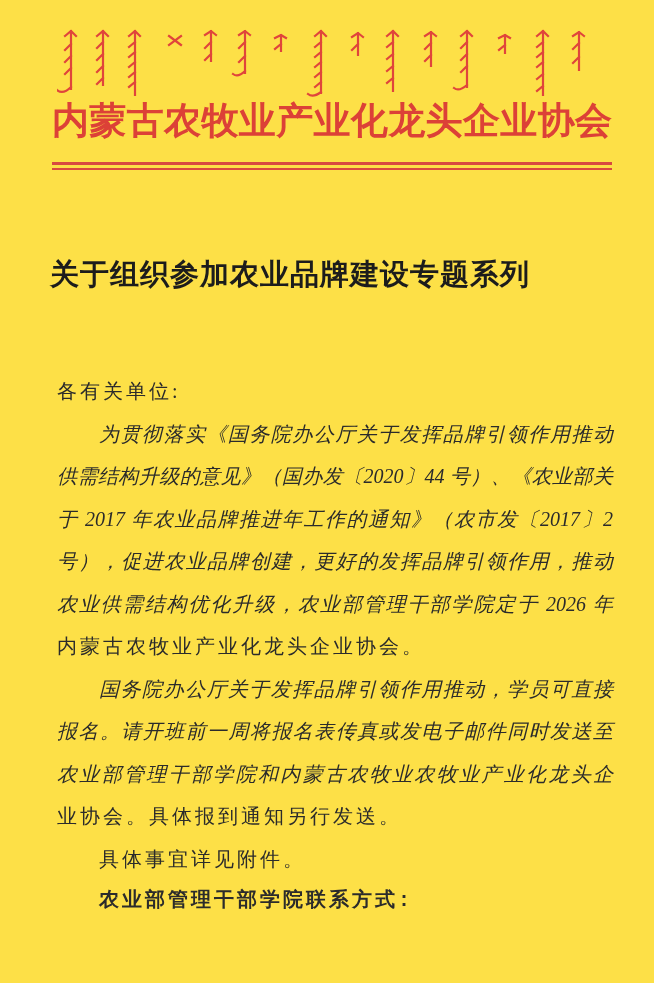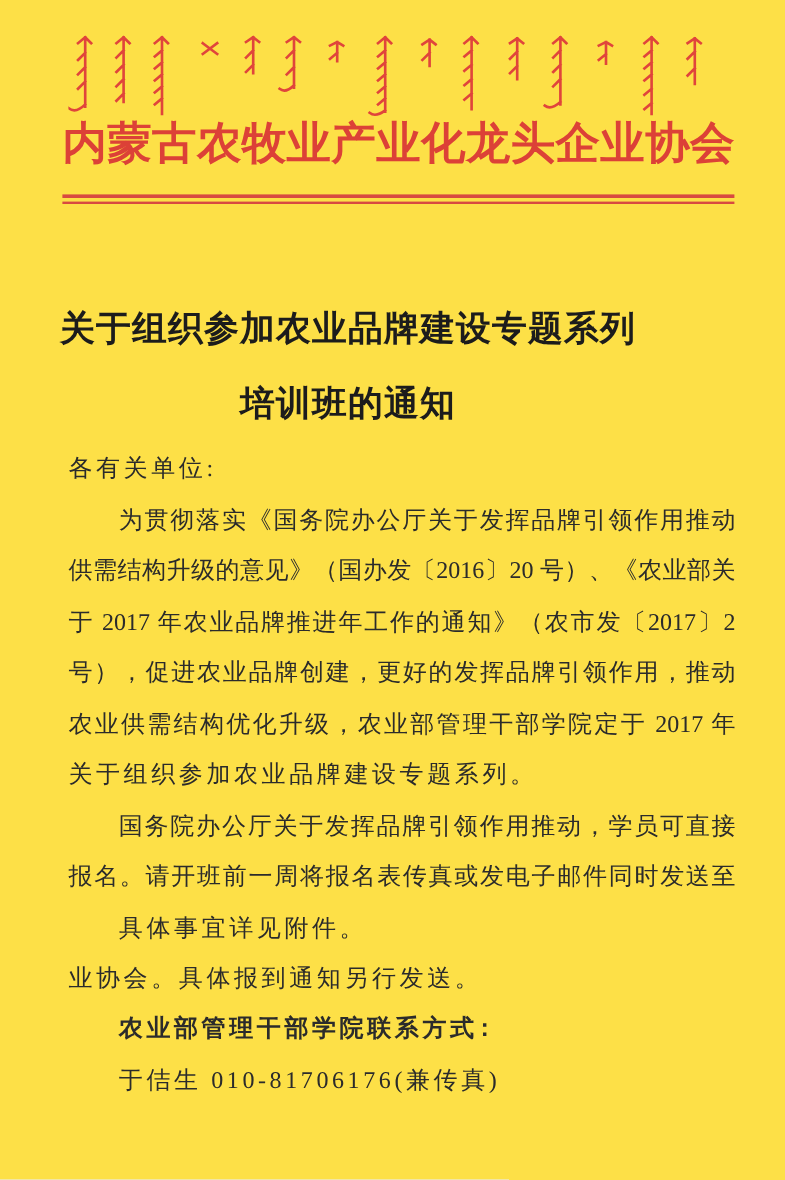--- a/index.html
+++ b/index.html
@@ -44,20 +44,21 @@
   .line{
     white-space:nowrap;
     letter-spacing:3px;
     height:42.5px;
   }
   .line.justify{
     letter-spacing:0;
     text-align:justify;
     text-align-last:justify;
     text-justify:inter-character;
+    font-style:italic;
   }
   .line.indent{padding-left:42px;}
   .line.indent.justify{padding-left:0;text-indent:42px;}
   .line.bold{font-weight:700;font-family:Liberation Mono, monospace;}
   svg .ink{stroke:#e0453b;stroke-width:2.2;fill:none;stroke-linecap:square;}
 </style>
 </head>
 <body>
 
 <div class="page">
@@ -109,32 +110,31 @@
         <path class="ink" d="M0 5 l6 -4 l5 4 M6 1 v38 M6 12 l-6 6 M6 26 l-6 6"></path>
       </g>
   </svg>
 
   <div class="org-name">内蒙古农牧业产业化龙头企业协会</div>
 
   <div class="headline-rule"></div>
 
   <div class="doc-title">
     <div class="t1">关于组织参加农业品牌建设专题系列</div>
-    <div class="t2">培训班的通知</div>
   </div>
 
   <div class="doc-body">
     <div class="line">各有关单位:</div>
     <div class="line indent justify">为贯彻落实《国务院办公厅关于发挥品牌引领作用推动</div>
-    <div class="line justify">供需结构升级的意见》（国办发〔2016〕20 号）、《农业部关</div>
+    <div class="line justify">供需结构升级的意见》（国办发〔2020〕44 号）、《农业部关</div>
     <div class="line justify">于 2017 年农业品牌推进年工作的通知》（农市发〔2017〕2</div>
     <div class="line justify">号），促进农业品牌创建，更好的发挥品牌引领作用，推动</div>
-    <div class="line justify">农业供需结构优化升级，农业部管理干部学院定于 2017 年</div>
-    <div class="line">关于组织参加农业品牌建设专题系列。</div>
+    <div class="line justify">农业供需结构优化升级，农业部管理干部学院定于 2026 年</div>
+    <div class="line">内蒙古农牧业产业化龙头企业协会。</div>
     <div class="line indent justify">国务院办公厅关于发挥品牌引领作用推动，学员可直接</div>
     <div class="line justify">报名。请开班前一周将报名表传真或发电子邮件同时发送至</div>
+    <div class="line justify">农业部管理干部学院和内蒙古农牧业农牧业产业化龙头企</div>
+    <div class="line">业协会。具体报到通知另行发送。</div>
     <div class="line indent">具体事宜详见附件。</div>
-    <div class="line">业协会。具体报到通知另行发送。</div>
     <div class="line indent bold">农业部管理干部学院联系方式:</div>
-    <div class="line indent">于佶生 010-81706176(兼传真)</div>
   </div>
 
 </div>
 
 </body></html>

